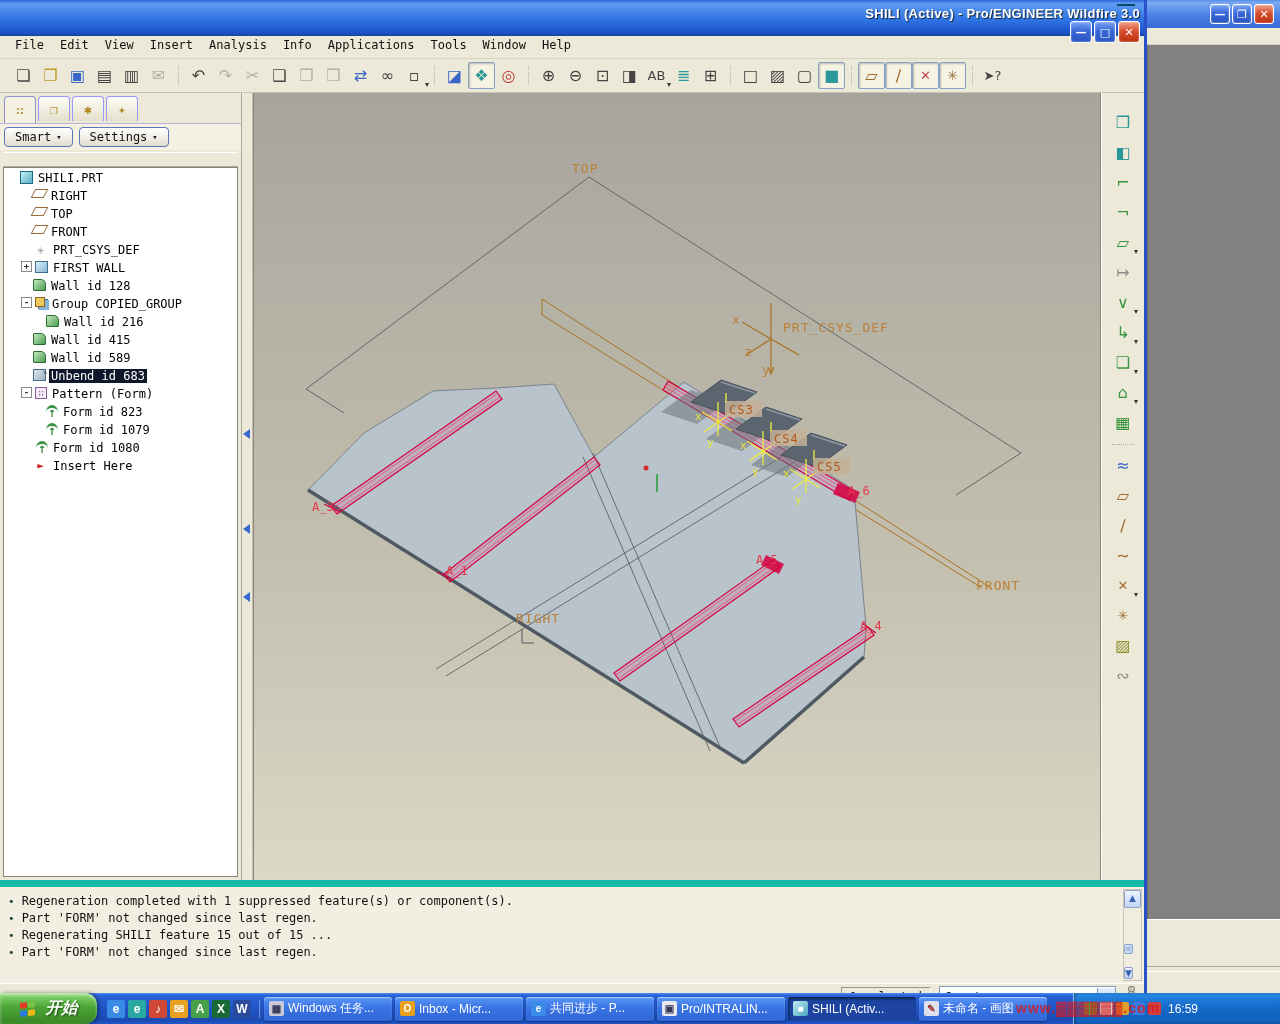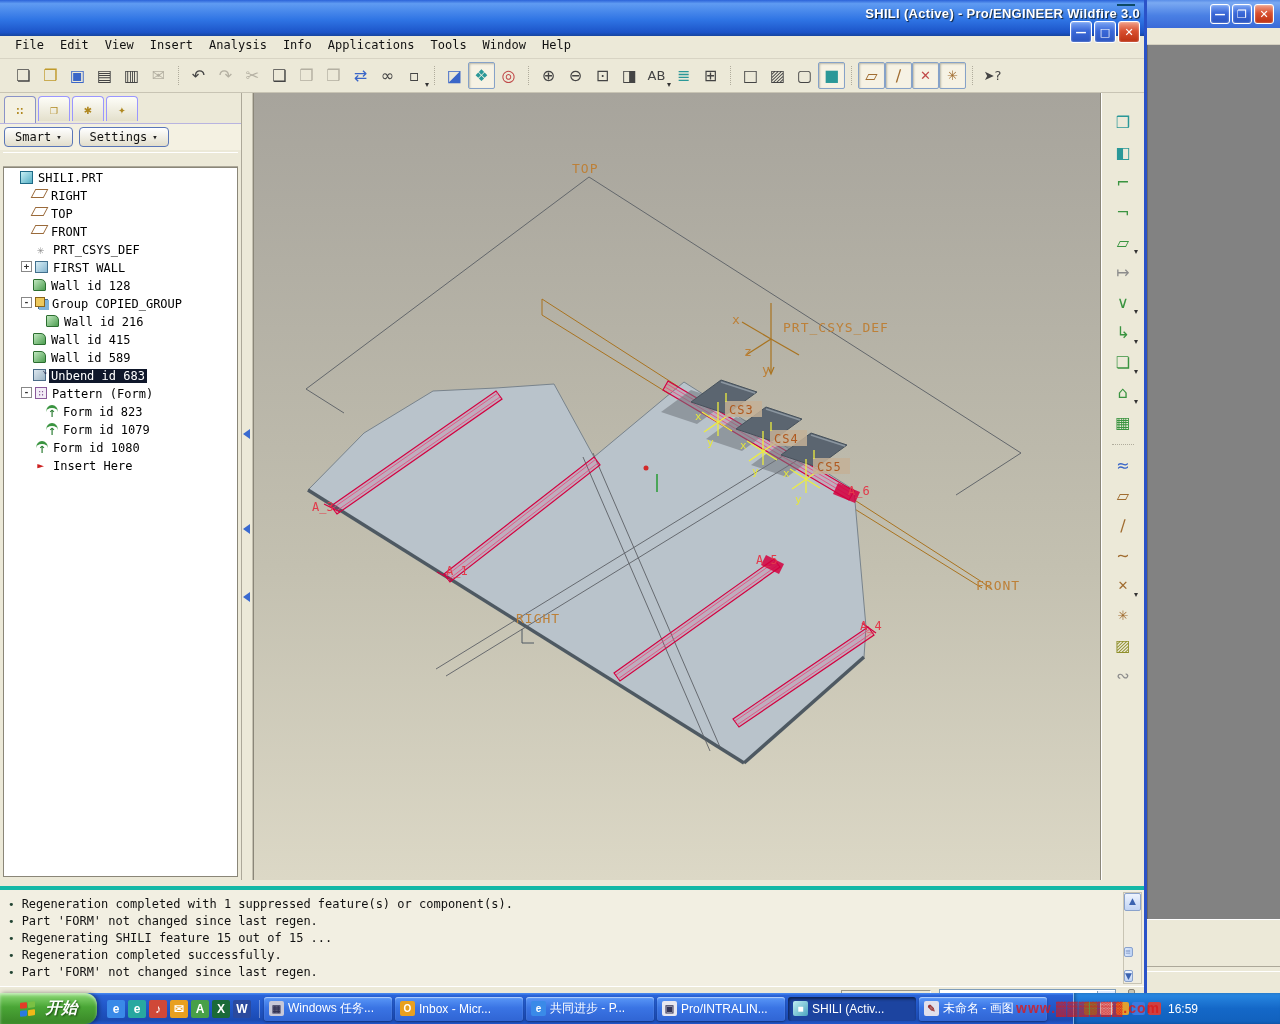--- a/index.html
+++ b/index.html
@@ -84,21 +84,21 @@
   .lbl-cs{fill:#e6e63c;font-size:11px;}
   .lbl-cs-name{fill:#b0591e;font-size:12px;letter-spacing:1px;}
 
   
   #rtool{width:43px;background:#ece9d8;border-left:1px solid #fff;display:flex;flex-direction:column;align-items:center;padding-top:14px;}
   #rtool .tbtn{width:26px;height:26px;margin:1px 0;}
   #rtool .tbtn.sepb{margin-left:0;margin-top:14px;}
   #rtool .tbtn.sepb::before{left:2px;right:2px;top:-8px;bottom:auto;border-left:none;border-top:1px dotted #b0ac9c;}
 
   
-  #msgarea{height:96px;background:#f2efe2;border-top:4px solid #14b8a6;position:relative;margin-top:6px;}
+  #msgarea{height:96px;background:#f2efe2;border-top:7px solid #14b8a6;position:relative;}
   #msgs{padding:6px 24px 0 8px;}
   .msgline{font:12px "DejaVu Sans Mono",monospace;color:#111;line-height:16px;display:flex;align-items:baseline;}
   .msgline::before{content:"•";color:#243;margin-right:7px;font-size:11px;}
   #msgscroll{position:absolute;right:2px;top:2px;bottom:2px;width:17px;background:#f0ede0;border:1px solid #c8c4b4;display:flex;flex-direction:column;justify-content:space-between;align-items:center;}
   .scrbtn{width:15px;height:16px;background:linear-gradient(180deg,#eef4fe,#c2d4f4);border:1px solid #8aa2cc;border-radius:2px;color:#3a62b0;font:9px/14px "DejaVu Sans",sans-serif;text-align:center;}
   .scrthumb{width:15px;height:26px;background:linear-gradient(90deg,#dce8fc,#bcd2f4);border:1px solid #8aa2cc;border-radius:2px;margin-bottom:2px;color:#7a92c0;font:7px/24px "DejaVu Sans",sans-serif;text-align:center;letter-spacing:1px;}
 
   
   #statusbar{height:26px;background:#ece9d8;border-top:1px solid #fff;display:flex;align-items:center;padding:0 6px;gap:8px;}
   #statusbar .spacer{flex:1;}
@@ -593,21 +593,20 @@
 
     <div id="msgarea">
       <div id="msgs">
 
           <div class="msgline">Regeneration completed with 1 suppressed feature(s) or component(s).</div>
 
           <div class="msgline">Part 'FORM' not changed since last regen.</div>
 
           <div class="msgline">Regenerating SHILI feature 15 out of 15 ...</div>
 
-          <div class="msgline">Regeneration completed successfully.</div>
 
           <div class="msgline">Part 'FORM' not changed since last regen.</div>
 
       </div>
       <div id="msgscroll">
         <span class="scrbtn">▲</span>
         <span>
           <span class="scrthumb">≡</span>
           <span class="scrbtn">▼</span>
         </span>

